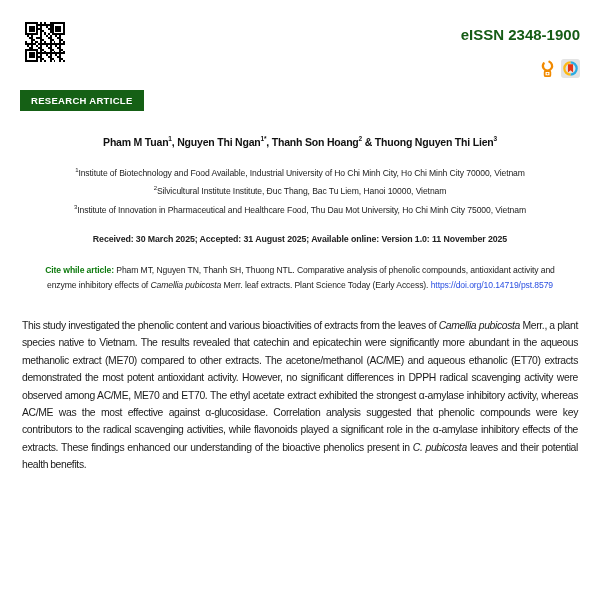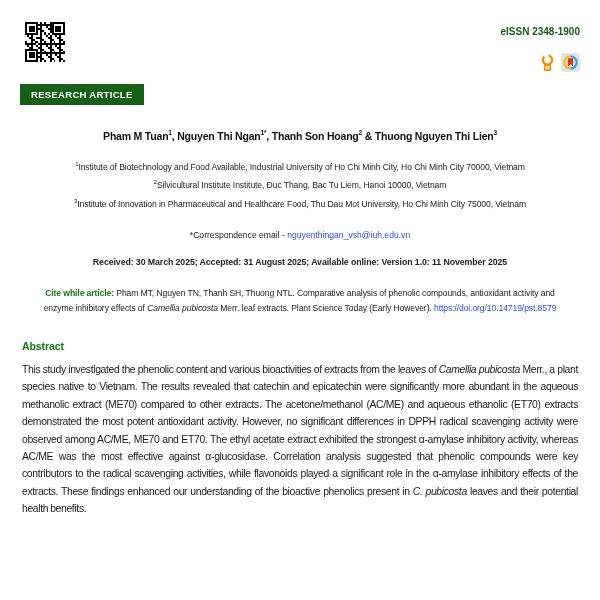--- a/index.html
+++ b/index.html
@@ -16,21 +16,21 @@
     width:40px; height:40px; margin-top:2px;
     display:grid; grid-template-columns:repeat(21,1fr); grid-template-rows:repeat(21,1fr);
     background:#fff;
   }
   .qr i { background:#000; display:block; }
   .journal-info { margin-left:13px; padding-top:1px; }
   .journal-name { color:#1e8e1e; font-weight:bold; font-size:8.5px; letter-spacing:.1px; }
   .journal-vol { color:#223a23; font-weight:bold; font-size:8.5px; margin-top:5px; }
   .journal-doi { color:#2323e8; font-weight:bold; font-size:8.5px; margin-top:5px; text-decoration:none; display:inline-block; }
   .header-right { display:flex; flex-direction:column; align-items:flex-end; padding-top:6px; }
-  .eissn { color:#155c15; font-weight:bold; font-size:10px; }
+  .eissn { color:#155c15; font-weight:bold; font-size:15px; }
   .badges-row { display:flex; align-items:center; gap:6px; margin-top:16px; }
   .oa-icon { width:15px; height:19px; }
   .cm-icon {
     width:19px; height:19px; background:#e3e3e3; border-radius:3px;
     display:flex; align-items:center; justify-content:center; cursor:pointer;
   }
   
   .article-badge {
     display:inline-block; margin:12px 0 0 20px; background:#156015; color:#fff;
     font-weight:bold; font-size:9.5px; letter-spacing:.3px; padding:5px 11px 5px 11px;
@@ -355,27 +355,25 @@
   <div class="authors"><span>Pham M Tuan</span><sup>1</sup><span>, </span><span>Nguyen Thi Ngan</span><sup>1*</sup><span>, </span><span>Thanh Son Hoang</span><sup>2</sup><span> &amp; </span><span>Thuong Nguyen Thi Lien</span><sup>3</sup></div>
 
   
   <div class="affiliations">
     <div class="aff"><sup>1</sup><span>Institute of Biotechnology and Food Available, Industrial University of Ho Chi Minh City, Ho Chi Minh City 70000, Vietnam</span></div>
     <div class="aff"><sup>2</sup><span>Silvicultural Institute Institute, Đuc Thang, Bac Tu Liem, Hanoi 10000, Vietnam</span></div>
     <div class="aff"><sup>3</sup><span>Institute of Innovation in Pharmaceutical and Healthcare Food, Thu Dau Mot University, Ho Chi Minh City 75000, Vietnam</span></div>
   </div>
 
   
-  <div class="correspondence"><span>*Correspondence email - </span><a href="#">nguyenthingan_vsh@iuh.edu.vn</a></div>
 
   
   <div class="dates">Received: 30 March 2025; Accepted: 31 August 2025; Available online: Version 1.0: 11 November 2025</div>
 
   
-  <div class="cite"><span class="cite-label">Cite while article:</span><span> Pham MT, Nguyen TN, Thanh SH, Thuong NTL. Comparative analysis of phenolic compounds, antioxidant activity and enzyme inhibitory effects of </span><span class="species">Camellia pubicosta</span><span> Merr. leaf extracts. Plant Science Today (Early However). </span><a href="#">https://doi.org/10.14719/pst.8579</a></div>
+  <div class="cite"><span class="cite-label">Cite while article:</span><span> Pham MT, Nguyen TN, Thanh SH, Thuong NTL. Comparative analysis of phenolic compounds, antioxidant activity and enzyme inhibitory effects of </span><span class="species">Camellia pubicosta</span><span> Merr. leaf extracts. Plant Science Today (Early Access). </span><a href="#">https://doi.org/10.14719/pst.8579</a></div>
 
   
   <div class="abstract">
-    <h2>Abstract</h2>
     <p><span>This study investigated the phenolic content and various bioactivities of extracts from the leaves of </span><span class="species">Camellia pubicosta</span><span> Merr., a plant species native to Vietnam. The results revealed that catechin and epicatechin were significantly more abundant in the aqueous methanolic extract (ME70) compared to other extracts. The acetone/methanol (AC/ME) and aqueous ethanolic (ET70) extracts demonstrated the most potent antioxidant activity. However, no significant differences in DPPH radical scavenging activity were observed among AC/ME, ME70 and ET70. The ethyl acetate extract exhibited the strongest α-amylase inhibitory activity, whereas AC/ME was the most effective against α-glucosidase. Correlation analysis suggested that phenolic compounds were key contributors to the radical scavenging activities, while flavonoids played a significant role in the α-amylase inhibitory effects of the extracts. These findings enhanced our understanding of the bioactive phenolics present in </span><span class="species">C. pubicosta</span><span> leaves and their potential health benefits.</span></p>
   </div>
 
 </div>
 
 </body></html>

